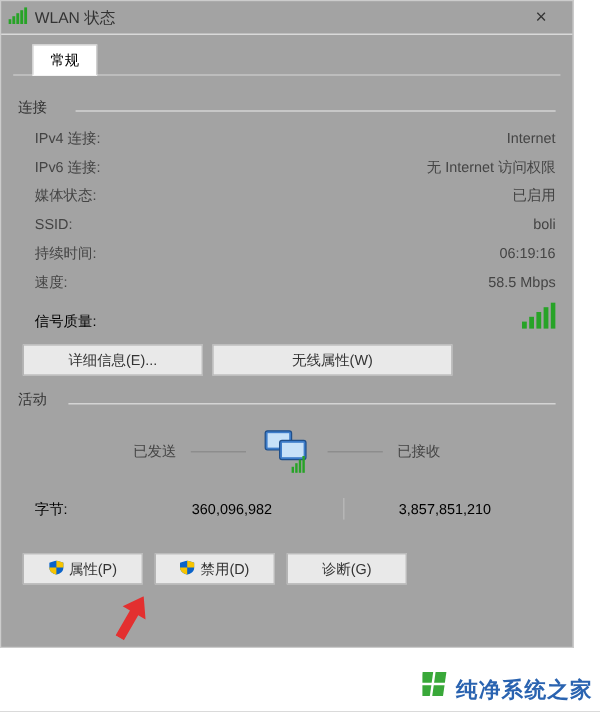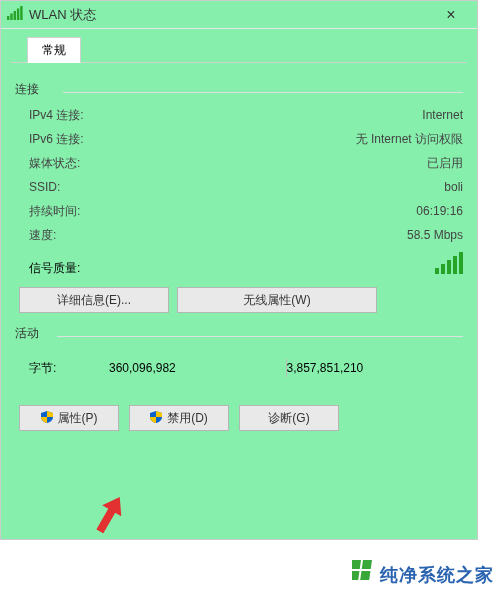--- a/index.html
+++ b/index.html
@@ -5,21 +5,21 @@
   * { box-sizing: border-box; margin: 0; padding: 0; }
   body {
     font-family: "Microsoft YaHei", "Segoe UI", Arial, sans-serif;
     font-size: 12px;
     background: #fff;
     width: 500px;
     height: 593px;
     position: relative;
     overflow: hidden;
   }
-  .window { width: 478px; height: 540px; background: #86efac; border: 1px solid #ccc; }
+  .window { width: 478px; height: 540px; background: #a3a3a3; border: 1px solid #ccc; }
   .titlebar {
     height: 28px; display: flex; align-items: center;
     padding: 0 6px; border-bottom: 1px solid #e6e6e6;
   }
   .titlebar .title { flex: 1; margin-left: 6px; font-size: 13px; color: #333; }
   .titlebar .close { width: 40px; text-align: center; font-size: 16px; color: #333; }
   .tabs {
     margin: 8px 10px 0 10px; position: relative; height: 26px;
     border-bottom: 1px solid #d0d0d0;
   }
@@ -53,21 +53,21 @@
     display: flex; align-items: center; justify-content: center;
     height: 46px; gap: 12px;
   }
   .dash { width: 46px; border-top: 1px solid #888; }
   .actlbl { font-size: 12px; color: #444; }
   .bytesrow {
     display: flex; align-items: center; padding-left: 14px; height: 30px;
     margin-top: 10px;
   }
   .bytesrow .bk { width: 80px; }
-  .bytesrow .bv { flex: 1; text-align: left; padding-right: 8px; }
+  .bytesrow .bv { flex: 1; text-align: center; padding-right: 8px; }
   .bytesrow .sep { width: 1px; height: 18px; background: #bbb; }
   .bottom-btns { display: flex; gap: 10px; margin: 22px 4px 0 4px; }
   .shield { display:inline-block; vertical-align:-2px; margin-right:5px; }
   .ptr {
     position: absolute; left: 96px; top: 494px;
     transform: rotate(30deg);
   }
   .watermark {
     position: absolute; right: 6px; bottom: 6px;
     display: flex; align-items: flex-end; gap: 6px;
@@ -143,20 +143,38 @@
 
     <div class="btnrow">
       <button class="btn wide1">详细信息(E)...</button>
       <button class="btn wide2">无线属性(W)</button>
     </div>
 
     <div class="activity">
       <div class="group-label">活动</div>
       <hr class="act-hr">
 
+      <div class="actrow">
+        <span class="actlbl">已发送</span>
+        <span class="dash"></span>
+        <span>
+          <svg width="44" height="40" viewBox="0 0 44 40">
+            <rect x="4" y="4" width="22" height="16" rx="2" fill="#3d7cc9" stroke="#1f4f8a"></rect>
+            <rect x="6" y="6" width="18" height="12" fill="#c7e1f8"></rect>
+            <rect x="16" y="12" width="22" height="16" rx="2" fill="#3d7cc9" stroke="#1f4f8a"></rect>
+            <rect x="18" y="14" width="18" height="12" fill="#c7e1f8"></rect>
+            <rect x="26" y="34" width="2" height="5" fill="#27a327"></rect>
+            <rect x="29" y="31" width="2" height="8" fill="#27a327"></rect>
+            <rect x="32" y="28" width="2" height="11" fill="#27a327"></rect>
+            <rect x="35" y="25" width="2" height="14" fill="#27a327"></rect>
+          </svg>
+        </span>
+        <span class="dash"></span>
+        <span class="actlbl">已接收</span>
+      </div>
 
       <div class="bytesrow">
         <span class="bk">字节:</span>
         <span class="bv">360,096,982</span>
         <span class="sep"></span>
         <span class="bv">3,857,851,210</span>
       </div>
 
       <div class="bottom-btns">
         <button class="btn small">

